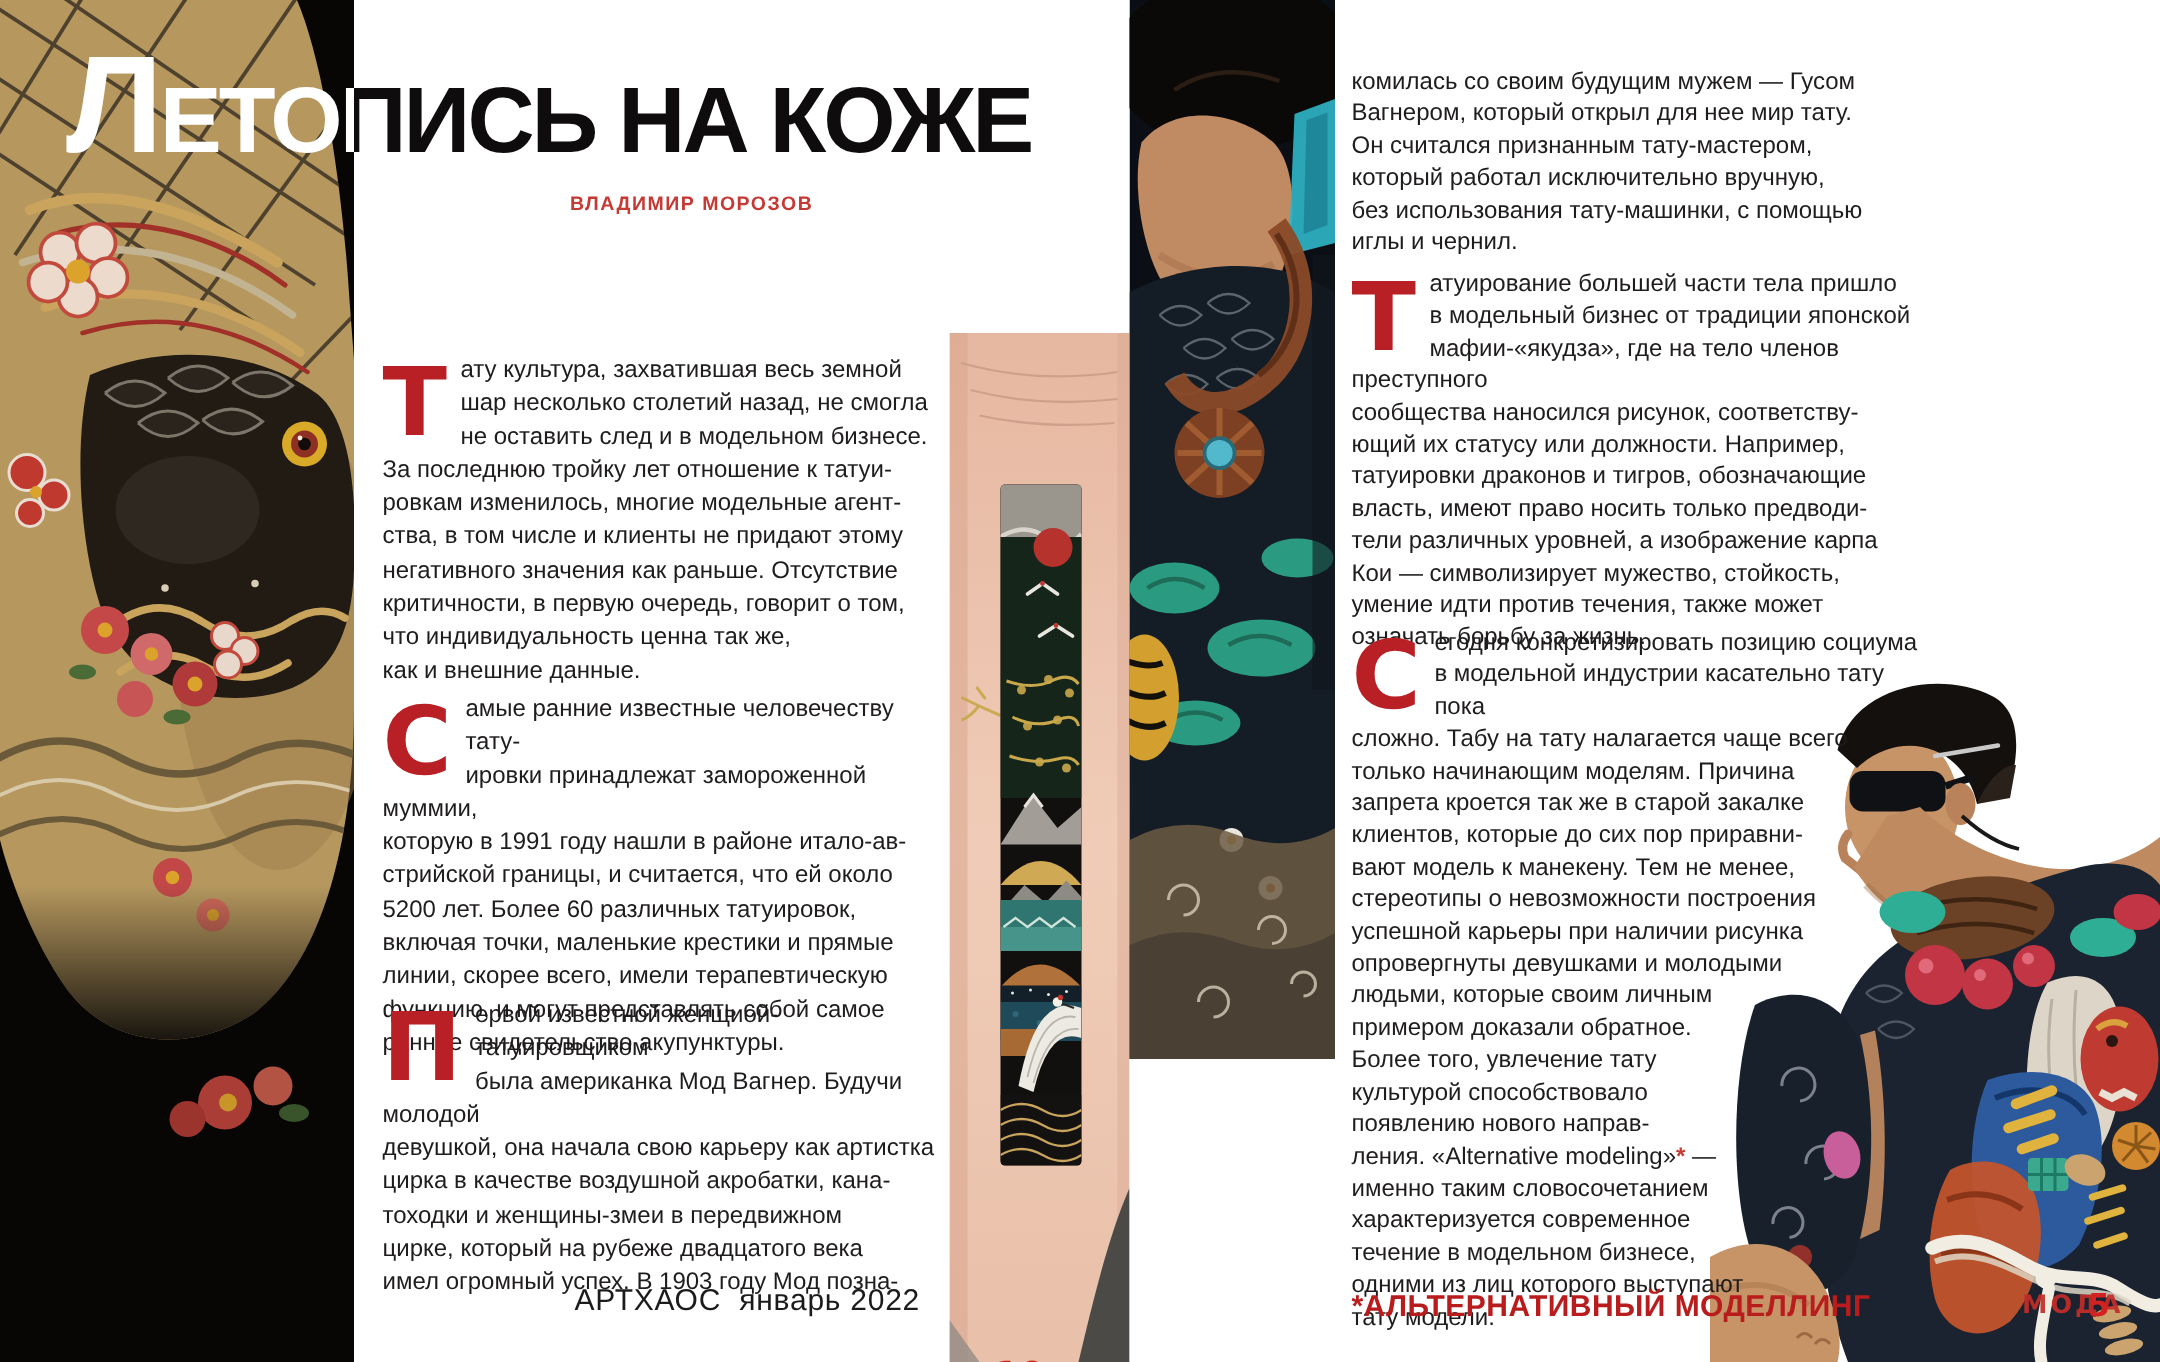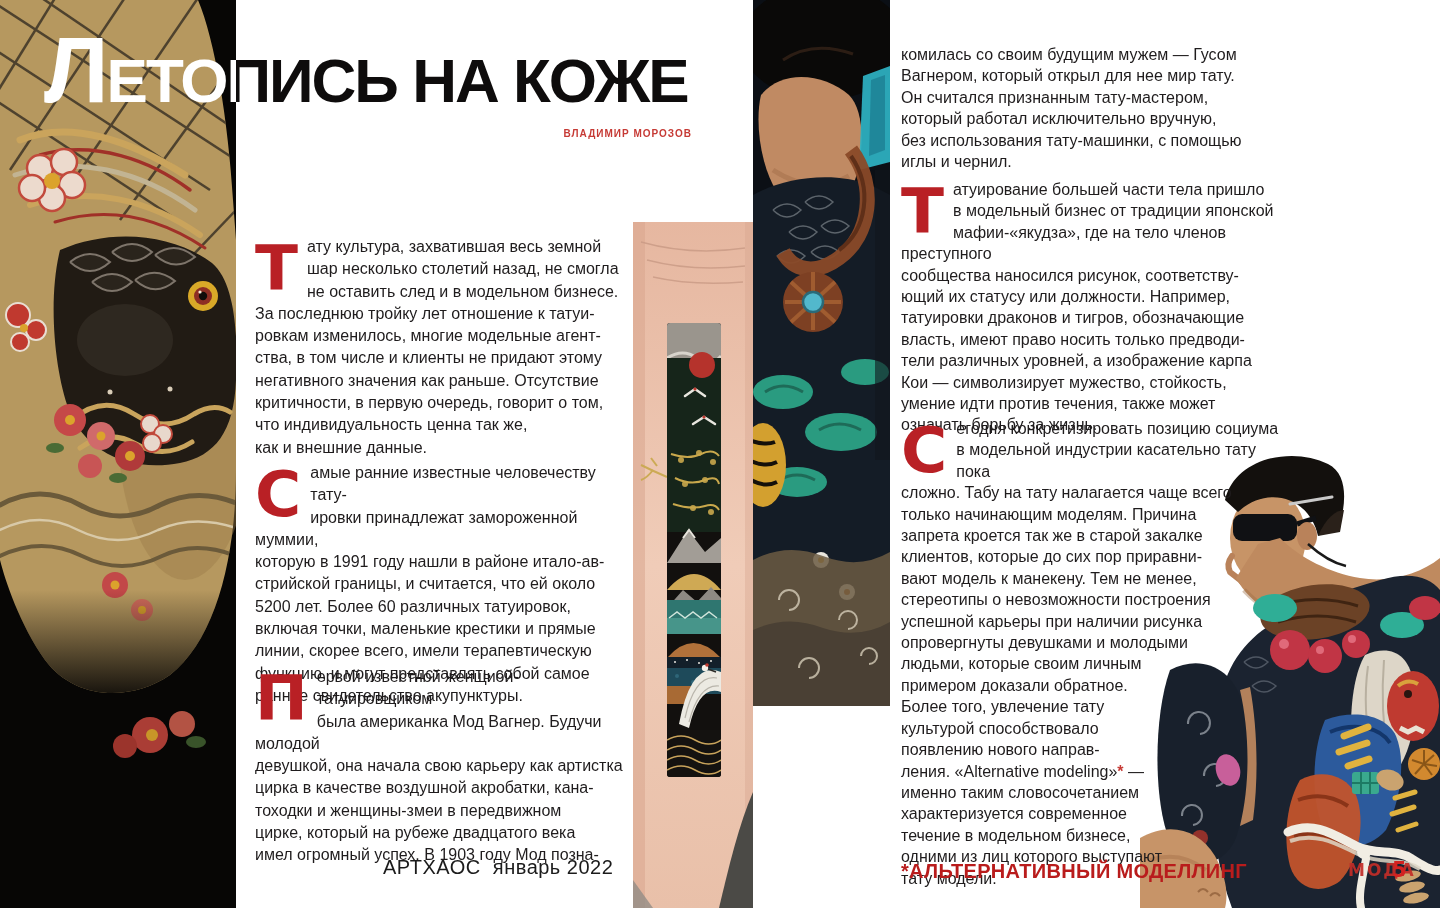--- a/index.html
+++ b/index.html
@@ -10,22 +10,22 @@
 
   
   #title-wrap{position:absolute;left:44px;top:24px;z-index:3;height:100px;width:700px;}
   .title-layer{position:absolute;left:0;top:0;white-space:nowrap;font-weight:bold;
                font-size:92px;line-height:92px;letter-spacing:-2px;}
   .title-layer .t-first{font-size:92px;}
   .title-layer .t-rest{font-size:62px;letter-spacing:-2px;}
   .title-white{color:#ffffff;clip-path:inset(-20px calc(100% - 192px) -20px -20px);}
   .title-black{color:#0e0c0c;clip-path:inset(-20px -20px -20px 192px);}
 
-  #author{position:absolute;left:380px;top:128px;width:312px;z-index:3;text-align:right;
-          font-size:10px;font-weight:bold;letter-spacing:1px;color:#c63a35;}
+  #author{position:absolute;left:380px;top:128px;width:312px;z-index:3;
+          font-size:13px;font-weight:bold;letter-spacing:1px;color:#c63a35;}
 
   
   .para{position:absolute;font-size:16px;z-index:2;}
   .para .ptext{white-space:pre-line;}
   .col-left{left:255px;width:378px;line-height:22.3px;}
   .col-right{left:901px;width:385px;line-height:21.4px;}
   .dropcap{float:left;color:#b92025;font-family:"DejaVu Sans",sans-serif;
            font-weight:bold;font-size:63px;line-height:56px;margin:5px 9px 0 0;}
   .accent{color:#c63a35;font-weight:bold;}
 

